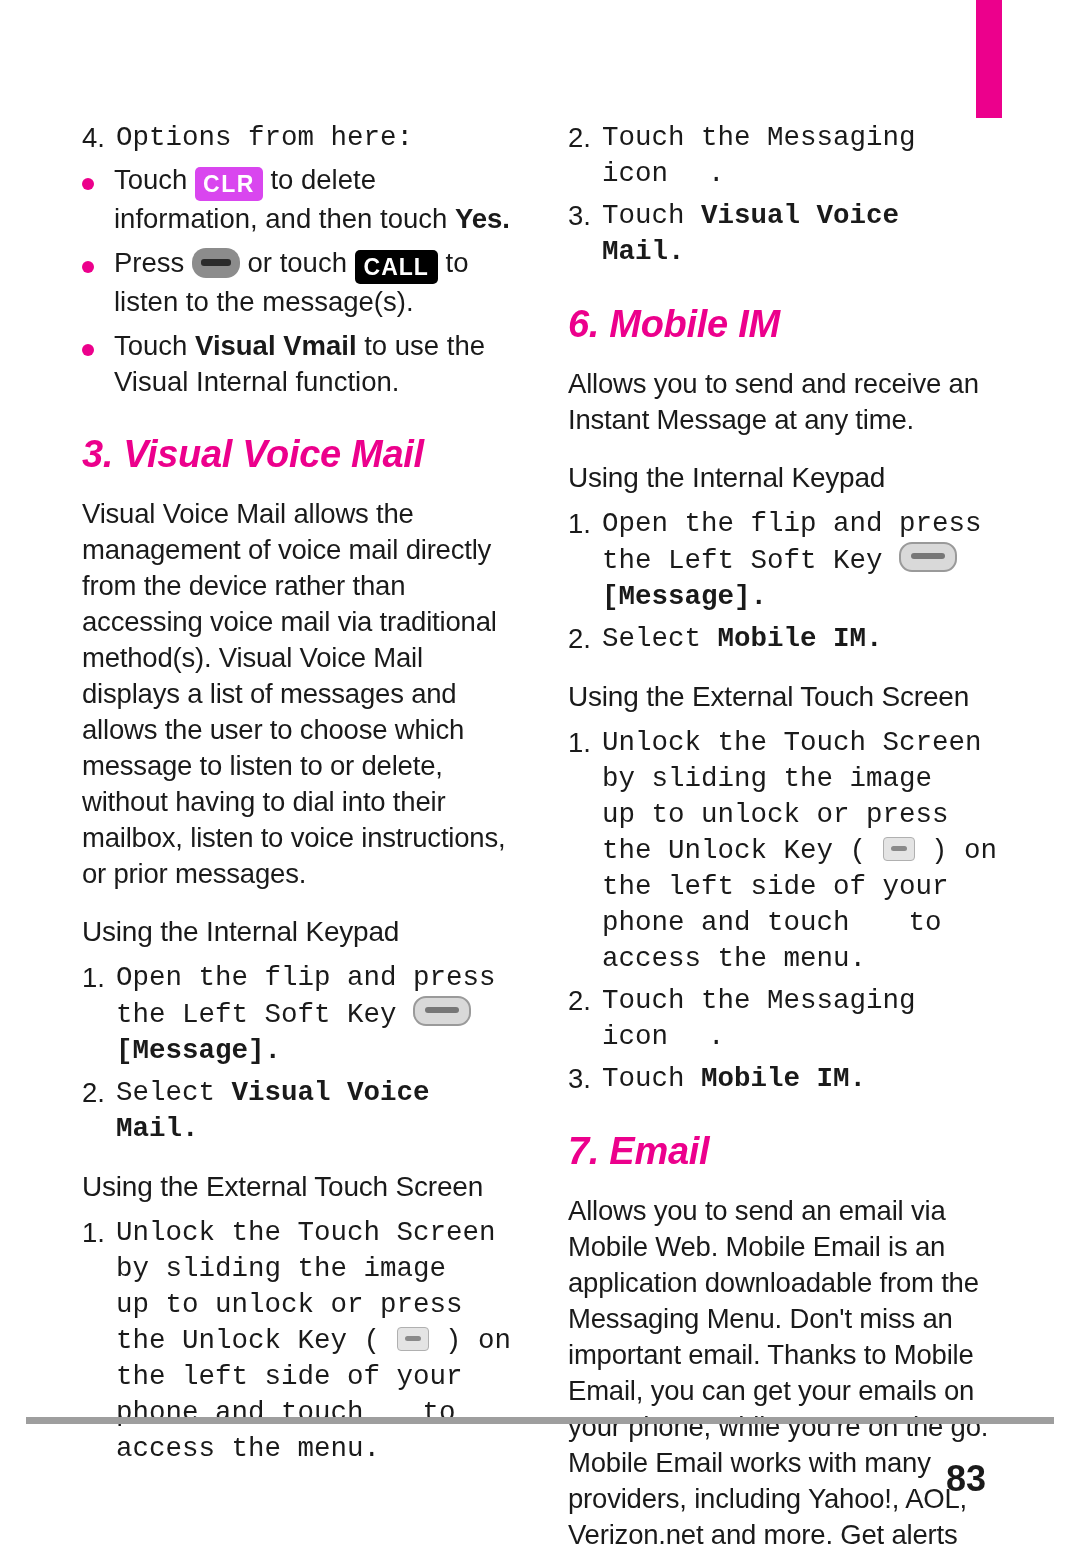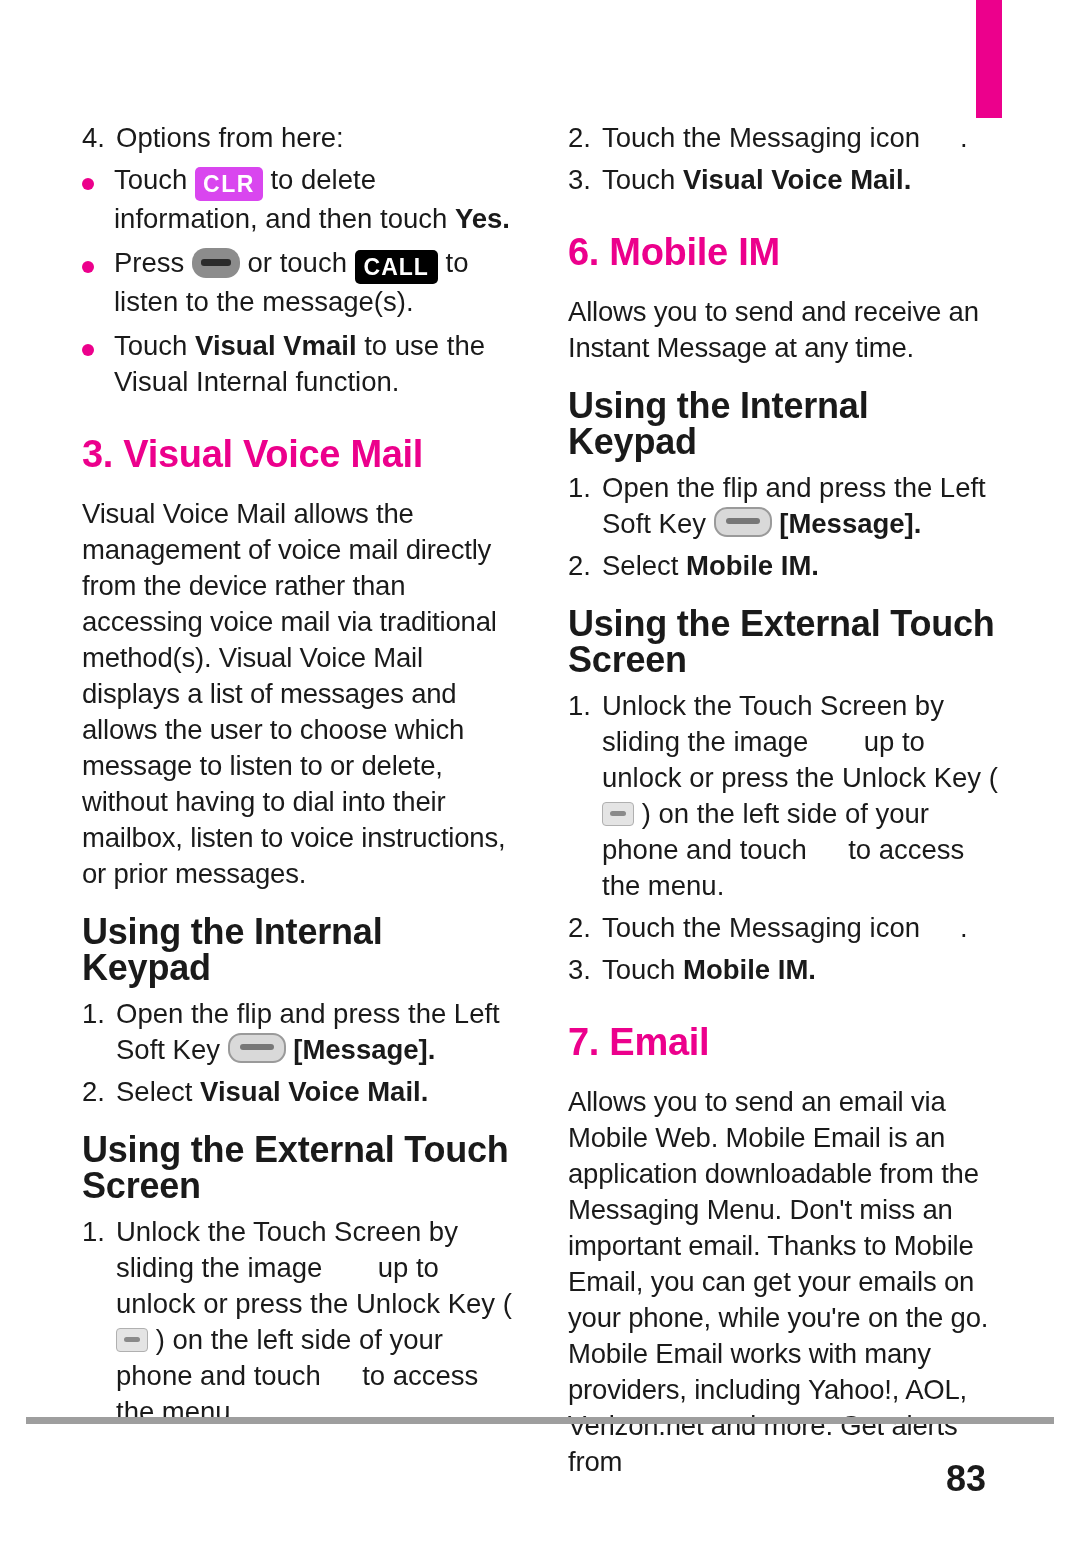--- a/index.html
+++ b/index.html
@@ -49,20 +49,21 @@
     display: flex;
     font-size: 27.5px;
     line-height: 36px;
     margin-bottom: 6px;
   }
   .num-item .num {
     flex: 0 0 34px;
   }
   .num-item .txt {
     flex: 1;
+    font-family: Liberation Mono, monospace;
   }
   .bullet-item {
     display: flex;
     font-size: 27.5px;
     line-height: 36px;
     margin-bottom: 8px;
   }
   .bullet-item .dot {
     flex: 0 0 32px;
     padding-top: 2px;
@@ -78,25 +79,26 @@
   .bullet-item .txt {
     flex: 1;
   }
   h2.section {
     color: #ec008c;
     font-size: 38px;
     line-height: 48px;
     font-weight: bold;
     letter-spacing: -0.3px;
     margin: 30px 0 18px 0;
+    font-style: italic;
   }
   h3.sub {
-    font-size: 36px;
+    font-size: 28px;
     line-height: 36px;
-    font-weight: bold;
+    font-weight: normal;
     margin: 22px 0 10px 0;
     letter-spacing: -0.2px;
   }
   .para {
     font-size: 27.5px;
     line-height: 36px;
     letter-spacing: -0.2px;
     margin-bottom: 6px;
   }
   b, strong {

